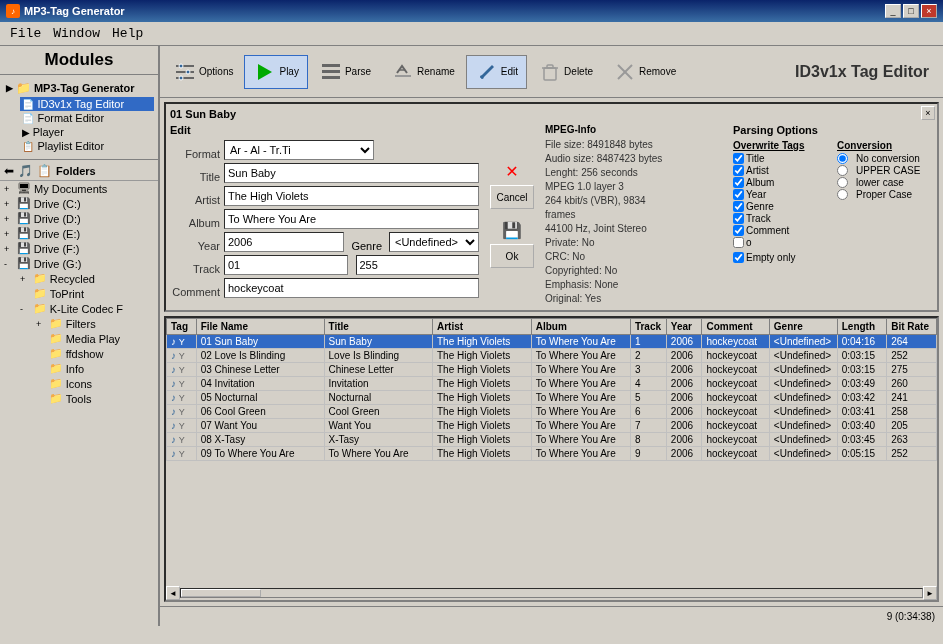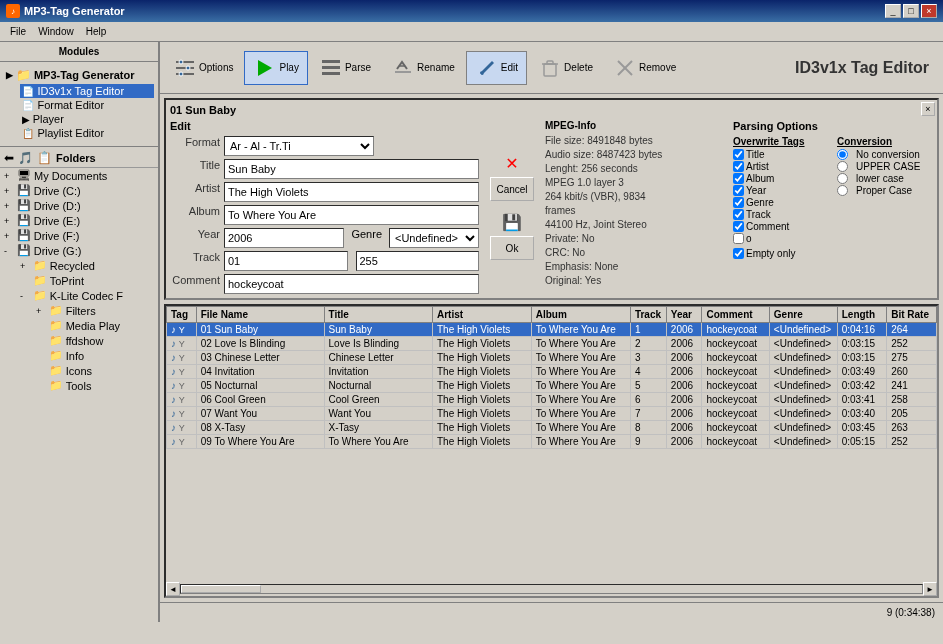--- a/index.html
+++ b/index.html
@@ -22,38 +22,38 @@
     .title-btn { width: 16px; height: 14px; background: #d4d0c8; border: 1px outset #fff; font-size: 9px; display: flex; align-items: center; justify-content: center; cursor: pointer; color: black; }
     
     
     .menu-bar {
       background: #d4d0c8;
       border-bottom: 1px solid #808080;
       padding: 2px 4px;
       display: flex;
       gap: 0;
     }
-    .menu-item { padding: 2px 6px; cursor: pointer; font-size: 10px; }
+    .menu-item { padding: 2px 6px; cursor: pointer; font-size: 13px; font-family: Liberation Mono, monospace; }
     
     
     .main-layout { display: flex; height: calc(644px - 22px - 20px - 22px); }
     
     
     .left-panel {
       width: 160px;
       background: #d4d0c8;
       border-right: 2px inset #808080;
       display: flex;
       flex-direction: column;
     }
     .modules-header {
       background: #d4d0c8;
       padding: 4px 6px;
       font-weight: bold;
-      font-size: 10px;
+      font-size: 17px;
       border-bottom: 1px solid #808080;
       text-align: center;
     }
     .tree-item { display: flex; align-items: center; gap: 3px; padding: 1px 2px; cursor: pointer; white-space: nowrap; }
     
     
     .right-panel { flex: 1; display: flex; flex-direction: column; background: #d4d0c8; }
     
     
     .toolbar {
@@ -90,21 +90,21 @@
       border: 2px inset #808080;
       margin: 4px;
       padding: 4px;
       position: relative;
     }
     .panel-close { position: absolute; top: 2px; right: 2px; width: 14px; height: 14px; background: #d4d0c8; border: 1px outset #fff; display: flex; align-items: center; justify-content: center; cursor: pointer; font-size: 9px; }
     
     .edit-grid { display: flex; gap: 8px; }
     .edit-left { flex: 1; }
     .edit-form { display: flex; flex-direction: column; gap: 3px; }
-    .form-row { display: flex; align-items: flex-start; gap: 4px; }
+    .form-row { display: flex; align-items: flex-end; gap: 4px; }
     .form-label { width: 50px; text-align: right; font-size: 11px; color: #333; }
     .form-input { flex: 1; height: 20px; border: 1px inset #808080; background: white; padding: 1px 3px; font-size: 11px; }
     .form-select { height: 20px; border: 1px inset #808080; background: white; padding: 1px; font-size: 11px; width: 140px; }
     .year-input { width: 50px; }
     .genre-select { width: 100px; }
     .track-input { width: 30px; }
     
     
     .mpeg-info { width: 180px; font-size: 10px; }
     .mpeg-title { font-weight: bold; margin-bottom: 3px; }
@@ -465,20 +465,21 @@
             <div class="mpeg-text">
               <div>File size: 8491848 bytes</div>
               <div>Audio size: 8487423 bytes</div>
               <div>Lenght: 256 seconds</div>
               <div>MPEG 1.0 layer 3</div>
               <div>264 kbit/s (VBR), 9834</div>
               <div>frames</div>
               <div>44100 Hz, Joint Stereo</div>
               <div>Private: No</div>
               <div>CRC: No</div>
+              <div>Copyrighted: No</div>
               <div>Emphasis: None</div>
               <div>Original: Yes</div>
             </div>
           </div>
 
           <div class="parsing-opts">
             <div class="parsing-title">Parsing Options</div>
             <div class="parsing-content">
               <div class="overwrite-col">
                 <div class="col-header">Overwrite Tags</div>

